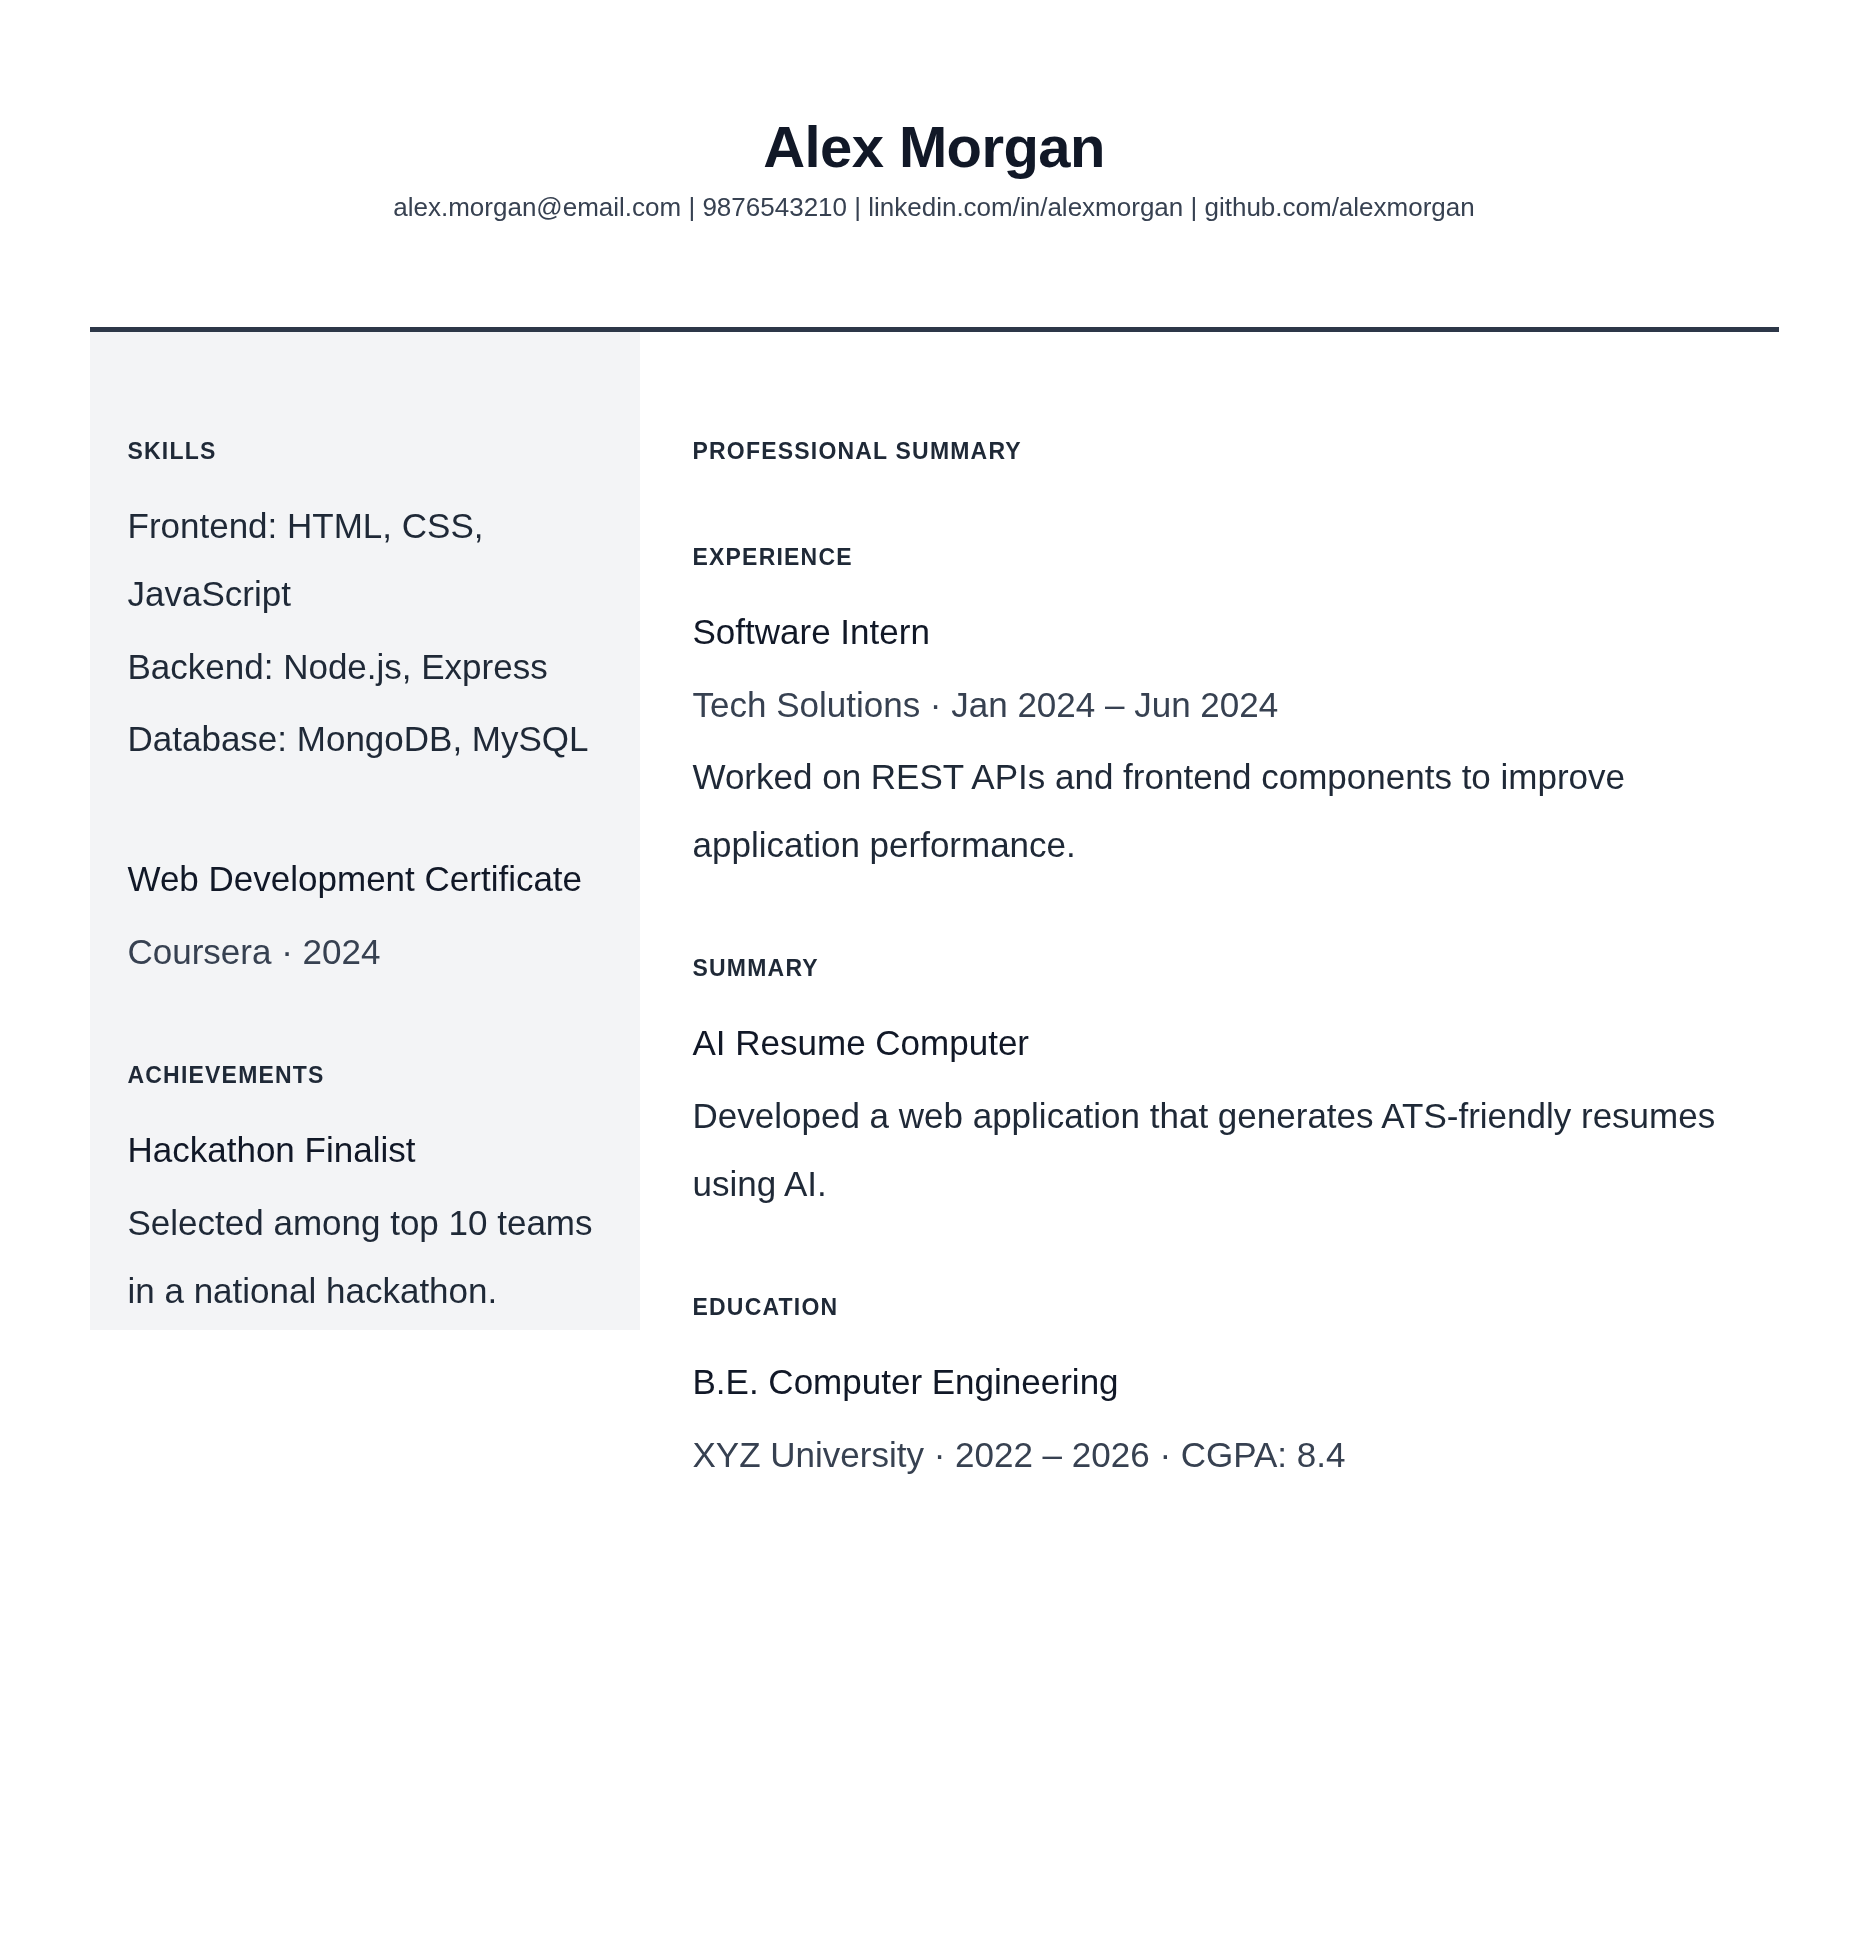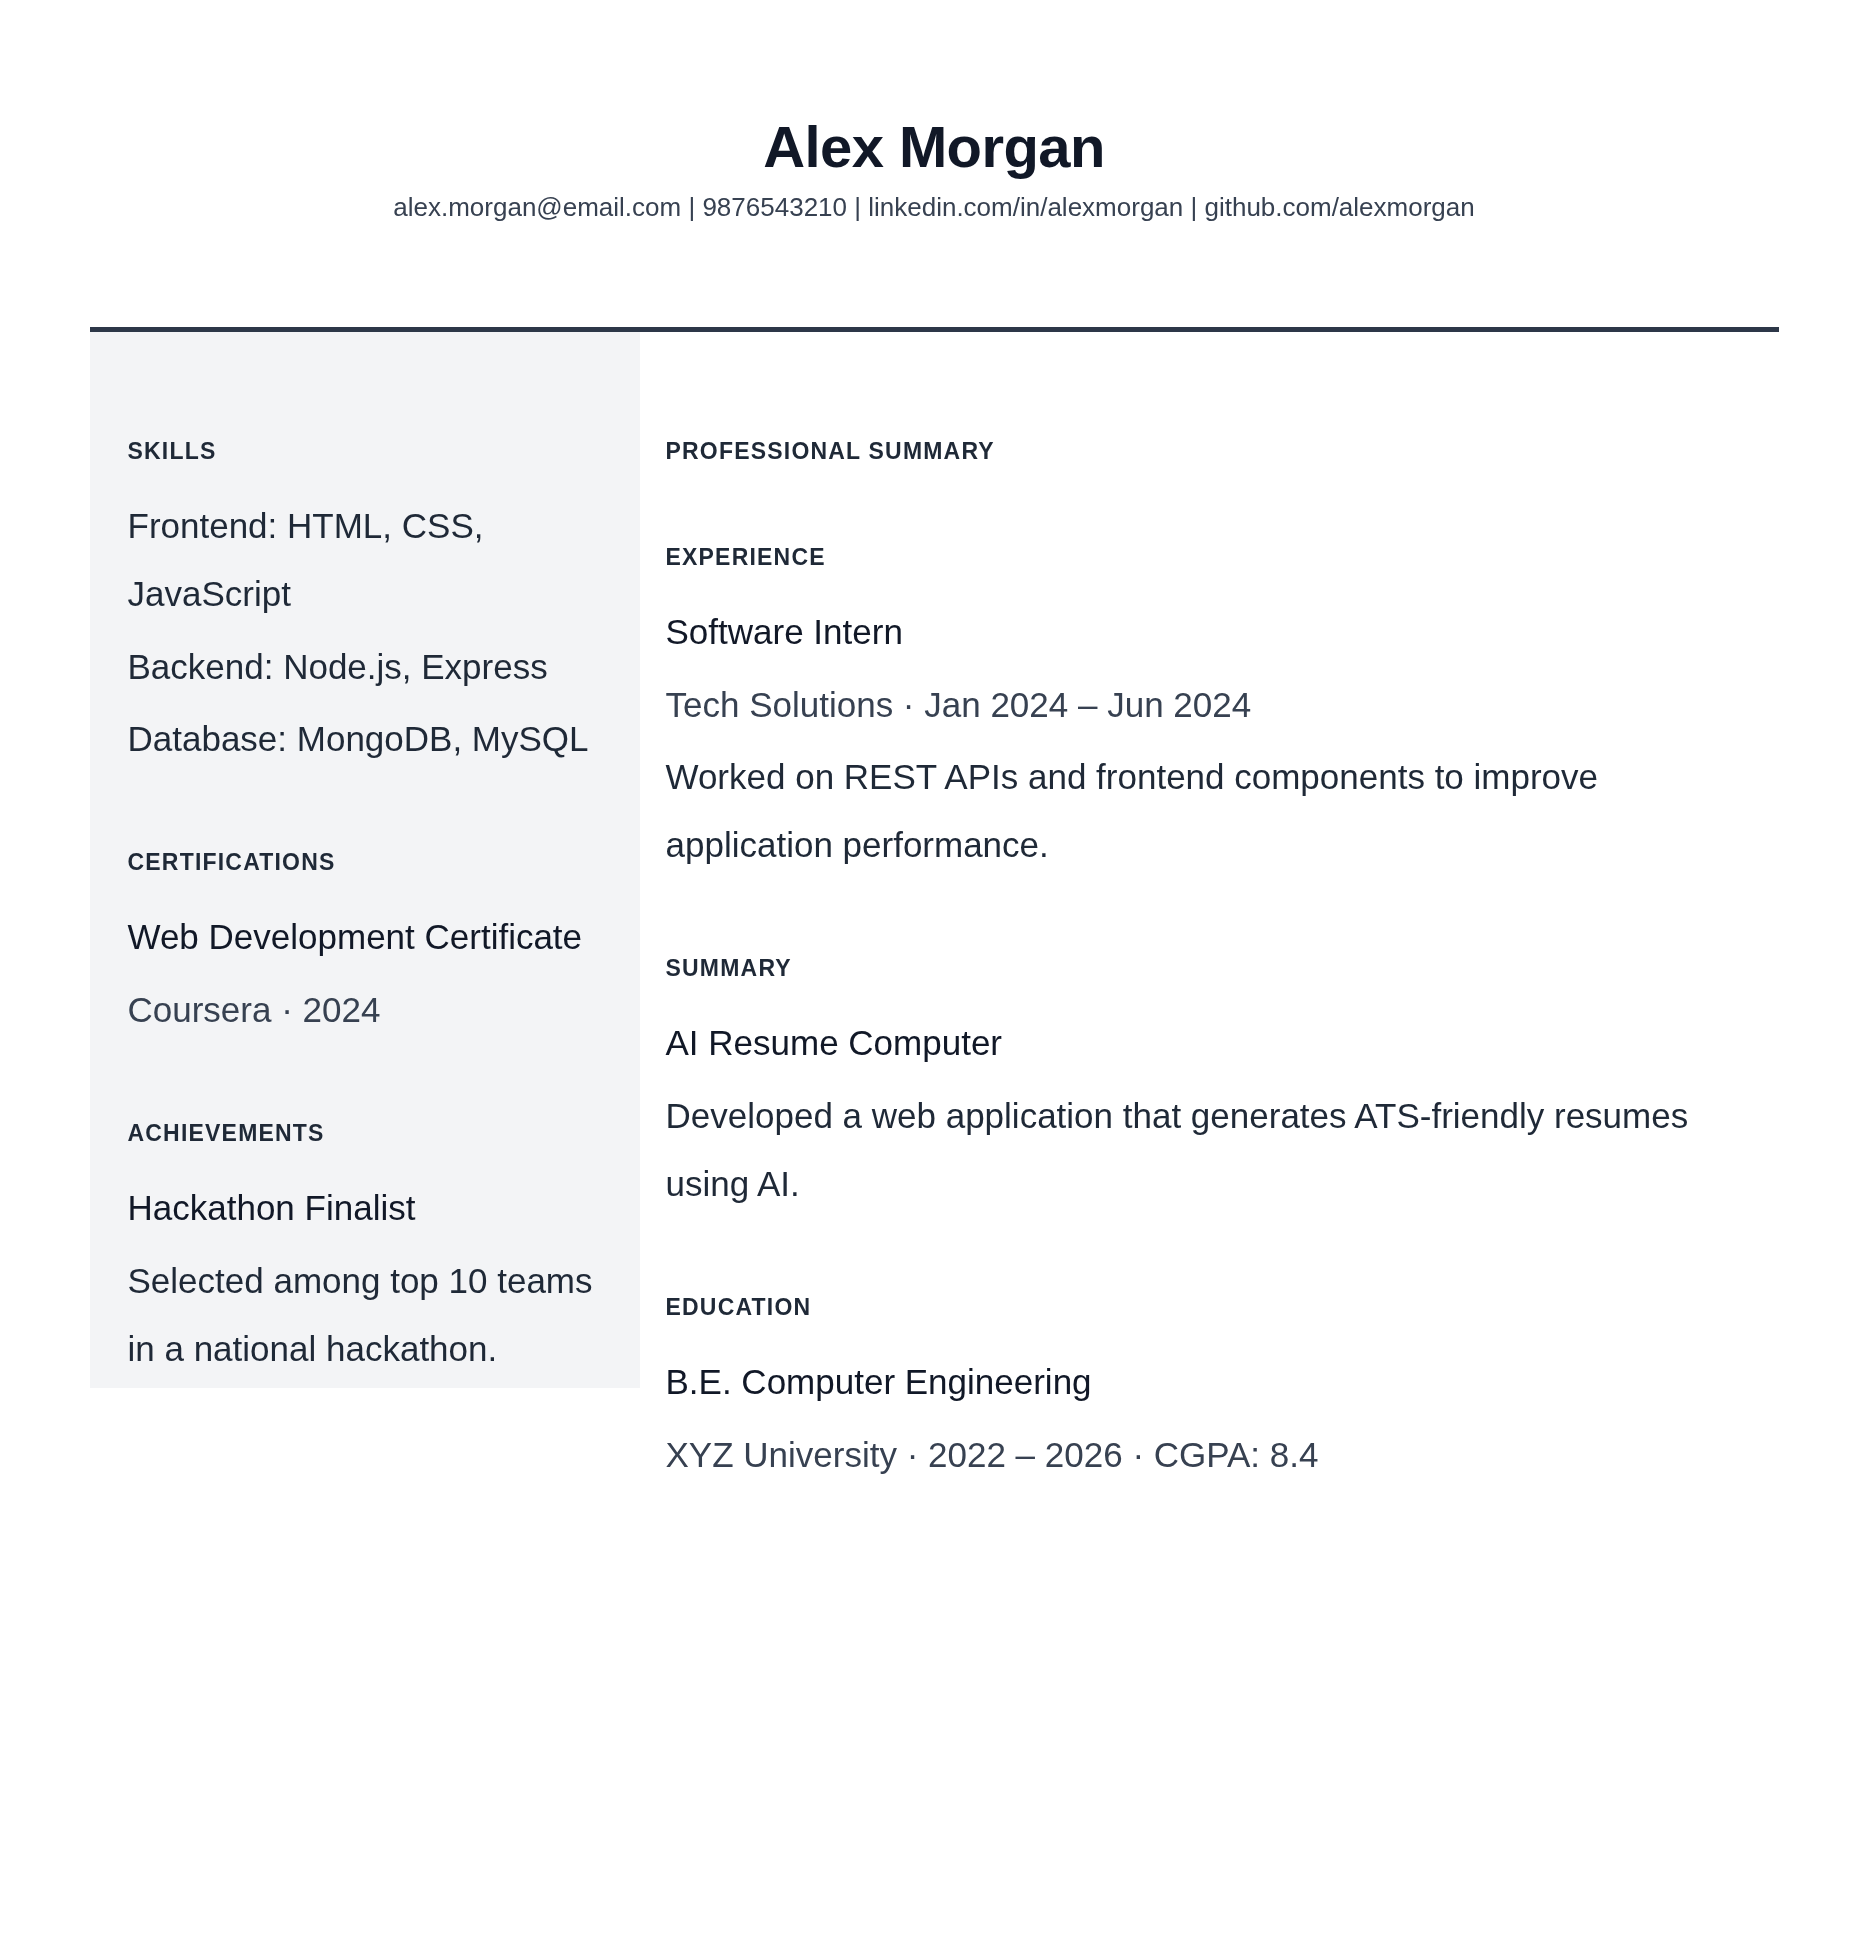--- a/index.html
+++ b/index.html
@@ -51,21 +51,21 @@
   }
   .sidebar{
     width:550px;
     flex:0 0 550px;
     background:var(--c-sidebar-bg);
     padding:102px 38px 0 38px;
   }
   .main{
     flex:1 1 auto;
     max-width:1036px;
-    margin-left:26px;
+    margin-left:53px;
     padding:102px 0 0 0;
   }
   .sec{margin:0;}
   .sec + .sec{margin-top:72px;}
   .sec-title{
     font-size:23px;
     line-height:34px;
     font-weight:700;
     letter-spacing:1.2px;
     color:var(--c-heading);
@@ -105,21 +105,20 @@
     <div class="sidebar">
 
       <div class="sec">
         <div class="sec-title">SKILLS</div>
         <p class="item">Frontend: HTML, CSS, JavaScript</p>
         <p class="item">Backend: Node.js, Express</p>
         <p class="item">Database: MongoDB, MySQL</p>
       </div>
 
       <div class="sec">
-        <div class="sec-title">CERTIFICATIONS</div>
         <p class="item bold">Web Development Certificate</p>
         <p class="item meta">Coursera · 2024</p>
       </div>
 
       <div class="sec">
         <div class="sec-title">ACHIEVEMENTS</div>
         <p class="item bold">Hackathon Finalist</p>
         <p class="item para">Selected among top 10 teams in a national hackathon.</p>
       </div>
 

